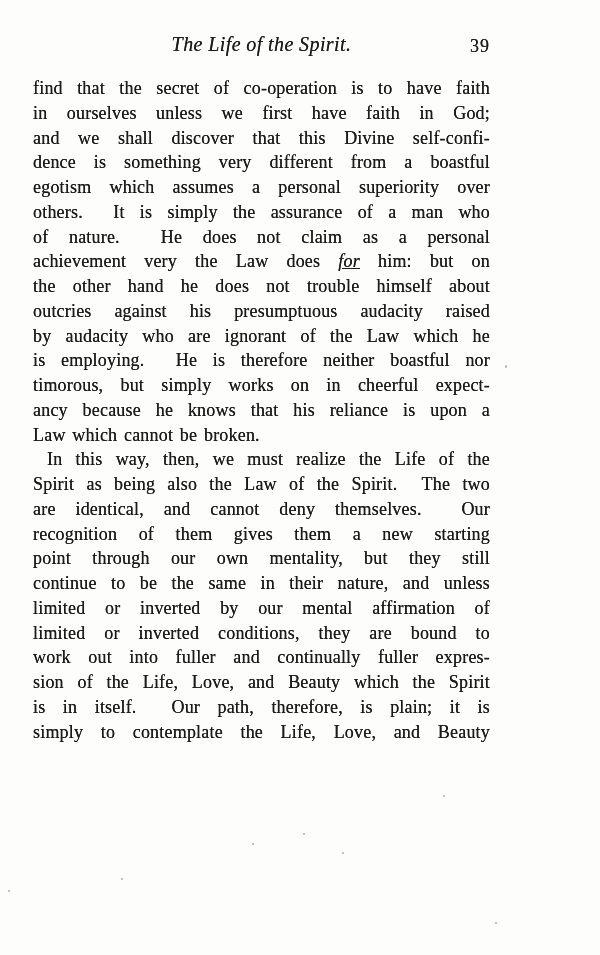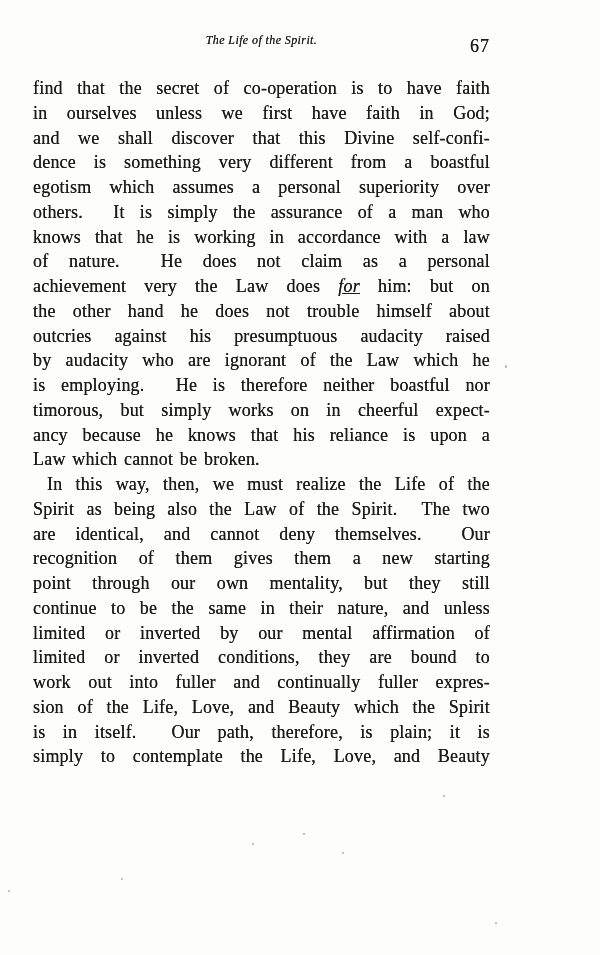--- a/index.html
+++ b/index.html
@@ -8,21 +8,21 @@
     width:600px;height:955px;
     background:#fdfdfc;
     overflow:hidden;
     font-family:"Liberation Serif","DejaVu Serif",serif;
     color:#1b1b1b;
   }
   .content{position:absolute;left:33px;top:33px;width:457px;}
   .running-header{position:relative;height:26px;}
   .running-title{
     display:block;text-align:center;
-    font-style:italic;font-size:12px;letter-spacing:.4px;
+    font-style:italic;font-size:20px;letter-spacing:.4px;
     text-shadow:0 0 .5px rgba(20,20,20,.85);
   }
   .page-number{
     position:absolute;right:0;top:3px;
     font-size:18px;letter-spacing:1px;
     text-shadow:0 0 .5px rgba(20,20,20,.85);
   }
   .body-text{margin-top:17px;}
   .line{
     font-size:18px;line-height:24.75px;height:24.75px;
@@ -39,31 +39,30 @@
   }
 </style>
 </head>
 <body>
 
 <div class="page">
   <div class="content">
 
     <div class="running-header">
       <span class="running-title">The Life of the Spirit.</span>
-      <span class="page-number">67</span>
+      <span class="page-number">39</span>
     </div>
 
     <div class="body-text">
       <div class="line">find that the secret of co-operation is to have faith</div>
       <div class="line">in ourselves unless we first have faith in God;</div>
       <div class="line">and we shall discover that this Divine self-confi-</div>
       <div class="line">dence is something very different from a boastful</div>
       <div class="line">egotism which assumes a personal superiority over</div>
       <div class="line">others.&nbsp; It is simply the assurance of a man who</div>
-      <div class="line">knows that he is working in accordance with a law</div>
       <div class="line">of nature.&nbsp; He does not claim as a personal</div>
       <div class="line">
         <span>achievement very the Law does </span><span class="it">for</span><span> him: but on</span>
       </div>
       <div class="line">the other hand he does not trouble himself about</div>
       <div class="line">outcries against his presumptuous audacity raised</div>
       <div class="line">by audacity who are ignorant of the Law which he</div>
       <div class="line">is employing.&nbsp; He is therefore neither boastful nor</div>
       <div class="line">timorous, but simply works on in cheerful expect-</div>
       <div class="line">ancy because he knows that his reliance is upon a</div>

